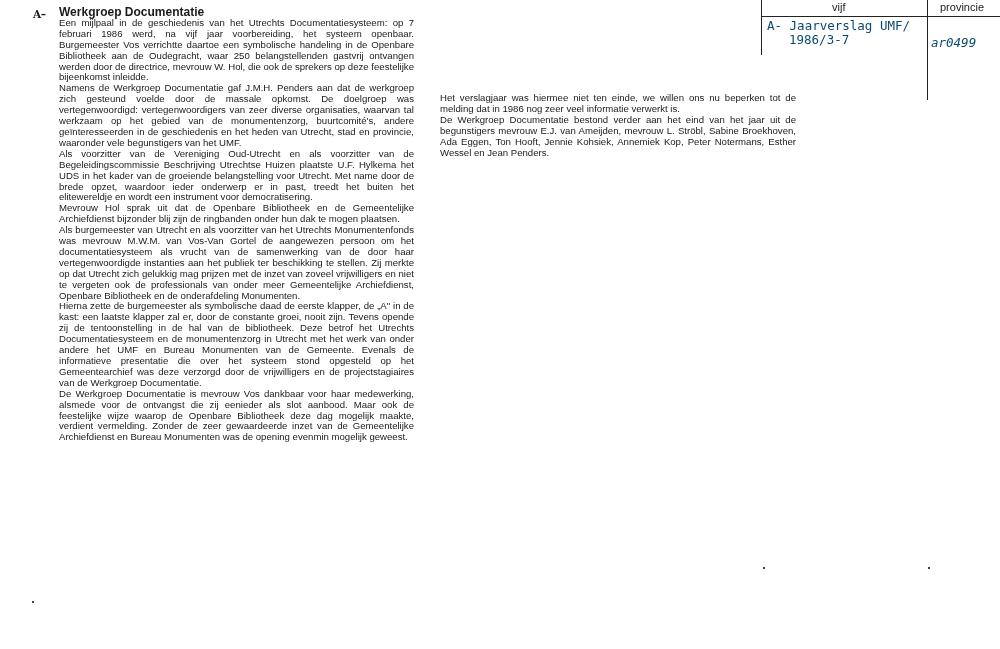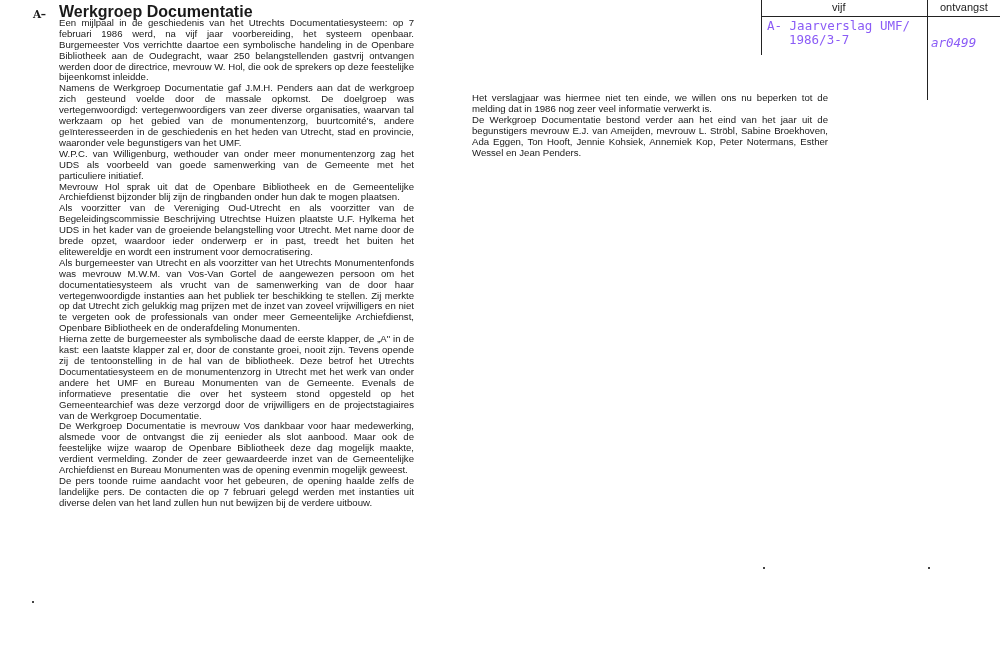--- a/index.html
+++ b/index.html
@@ -2,54 +2,52 @@
 <html><head>
 <meta charset="utf-8">
 <style>
   html, body { margin: 0; padding: 0; background: #ffffff; }
   body { width: 1000px; height: 649px; position: relative; overflow: hidden;
          font-family: "Liberation Sans", sans-serif; color: #1a1a1a; }
   .marker { position: absolute; left: 33px; top: 8px; font-family: "DejaVu Serif", serif;
             font-weight: bold; font-size: 10.5px; letter-spacing: -0.3px; }
   .col { position: absolute; font-size: 9.6px; line-height: 10.9px; text-align: justify; }
   .col-left { left: 59px; top: 7px; width: 355px; }
-  .col-right { left: 440px; top: 93px; width: 356px; margin-left: 32px; }
-  .title { font-weight: bold; font-size: 16px; display: block; }
+  .col-right { left: 440px; top: 93px; width: 356px; }
+  .title { font-weight: bold; font-size: 12px; display: block; }
   .para { display: block; }
   .vline { position: absolute; background: #222; width: 1px; }
   .hline { position: absolute; background: #222; height: 1px; }
   .th { position: absolute; font-size: 11px; color: #222; }
-  .mono { position: absolute; font-family: "DejaVu Sans Mono", monospace; font-size: 12.5px; line-height: 14px; color: #8b5cf6; white-space: pre; }
+  .mono { position: absolute; font-family: "DejaVu Sans Mono", monospace; font-size: 12.5px; line-height: 14px; color: #0c4a6e; white-space: pre; }
   .dot { position: absolute; width: 2px; height: 2px; background: #444; }
 </style>
 </head>
 <body>
 
 <div class="vline" style="left:761px; top:0; height:55px;"></div>
 <div class="vline" style="left:927px; top:0; height:100px;"></div>
 <div class="hline" style="left:761px; top:16px; width:239px;"></div>
 <div class="th" style="left:832px; top:1px;">vijf</div>
-<div class="th" style="left:940px; top:1px;">ontvangst</div>
+<div class="th" style="left:940px; top:1px;">provincie</div>
 <div class="mono" style="left:767px; top:19px;">A- Jaarverslag UMF/</div>
 <div class="mono" style="left:789px; top:33px;">1986/3-7</div>
 <div class="mono" style="left:931px; top:36px;font-style:italic;">ar0499</div>
 
 <div class="marker">A–</div>
 
 <div class="col col-left">
   <span class="title">Werkgroep Documentatie</span>
   <span class="para">Een mijlpaal in de geschiedenis van het Utrechts Documentatiesysteem: op 7 februari 1986 werd, na vijf jaar voorbereiding, het systeem openbaar. Burgemeester Vos verrichtte daartoe een symbolische handeling in de Openbare Bibliotheek aan de Oudegracht, waar 250 belangstellenden gastvrij ontvangen werden door de directrice, mevrouw W. Hol, die ook de sprekers op deze feestelijke bijeenkomst inleidde.</span>
   <span class="para">Namens de Werkgroep Documentatie gaf J.M.H. Penders aan dat de werkgroep zich gesteund voelde door de massale opkomst. De doelgroep was vertegenwoordigd: vertegenwoordigers van zeer diverse organisaties, waarvan tal werkzaam op het gebied van de monumentenzorg, buurtcomité's, andere geïnteresseerden in de geschiedenis en het heden van Utrecht, stad en provincie, waaronder vele begunstigers van het UMF.</span>
-  <span class="para">W.P.C. van Willigenburg, wethouder van onder meer monumentenzorg zag het UDS als voorbeeld van goede samenwerking van de Gemeente met het particuliere initiatief.</span>
+  <span class="para">Als voorzitter van de Vereniging Oud-Utrecht en als voorzitter van de Begeleidingscommissie Beschrijving Utrechtse Huizen plaatste U.F. Hylkema het UDS in het kader van de groeiende belangstelling voor Utrecht. Met name door de brede opzet, waardoor ieder onderwerp er in past, treedt het buiten het elitewereldje en wordt een instrument voor democratisering.</span>
   <span class="para">Mevrouw Hol sprak uit dat de Openbare Bibliotheek en de Gemeentelijke Archiefdienst bijzonder blij zijn de ringbanden onder hun dak te mogen plaatsen.</span>
-  <span class="para">Als voorzitter van de Vereniging Oud-Utrecht en als voorzitter van de Begeleidingscommissie Beschrijving Utrechtse Huizen plaatste U.F. Hylkema het UDS in het kader van de groeiende belangstelling voor Utrecht. Met name door de brede opzet, waardoor ieder onderwerp er in past, treedt het buiten het elitewereldje en wordt een instrument voor democratisering.</span>
   <span class="para">Als burgemeester van Utrecht en als voorzitter van het Utrechts Monumentenfonds was mevrouw M.W.M. van Vos-Van Gortel de aangewezen persoon om het documentatiesysteem als vrucht van de samenwerking van de door haar vertegenwoordigde instanties aan het publiek ter beschikking te stellen. Zij merkte op dat Utrecht zich gelukkig mag prijzen met de inzet van zoveel vrijwilligers en niet te vergeten ook de professionals van onder meer Gemeentelijke Archiefdienst, Openbare Bibliotheek en de onderafdeling Monumenten.</span>
   <span class="para">Hierna zette de burgemeester als symbolische daad de eerste klapper, de „A" in de kast: een laatste klapper zal er, door de constante groei, nooit zijn. Tevens opende zij de tentoonstelling in de hal van de bibliotheek. Deze betrof het Utrechts Documentatiesysteem en de monumentenzorg in Utrecht met het werk van onder andere het UMF en Bureau Monumenten van de Gemeente. Evenals de informatieve presentatie die over het systeem stond opgesteld op het Gemeentearchief was deze verzorgd door de vrijwilligers en de projectstagiaires van de Werkgroep Documentatie.</span>
   <span class="para">De Werkgroep Documentatie is mevrouw Vos dankbaar voor haar medewerking, alsmede voor de ontvangst die zij eenieder als slot aanbood. Maar ook de feestelijke wijze waarop de Openbare Bibliotheek deze dag mogelijk maakte, verdient vermelding. Zonder de zeer gewaardeerde inzet van de Gemeentelijke Archiefdienst en Bureau Monumenten was de opening evenmin mogelijk geweest.</span>
-  <span class="para">De pers toonde ruime aandacht voor het gebeuren, de opening haalde zelfs de landelijke pers. De contacten die op 7 februari gelegd werden met instanties uit diverse delen van het land zullen hun nut bewijzen bij de verdere uitbouw.</span>
 </div>
 
 <div class="col col-right">
   <span class="para">Het verslagjaar was hiermee niet ten einde, we willen ons nu beperken tot de melding dat in 1986 nog zeer veel informatie verwerkt is.</span>
   <span class="para">De Werkgroep Documentatie bestond verder aan het eind van het jaar uit de begunstigers mevrouw E.J. van Ameijden, mevrouw L. Ströbl, Sabine Broekhoven, Ada Eggen, Ton Hooft, Jennie Kohsiek, Annemiek Kop, Peter Notermans, Esther Wessel en Jean Penders.</span>
 </div>
 
 <div class="dot" style="left:32px; top:601px;"></div>
 <div class="dot" style="left:763px; top:567px;"></div>
 <div class="dot" style="left:928px; top:567px;"></div>

